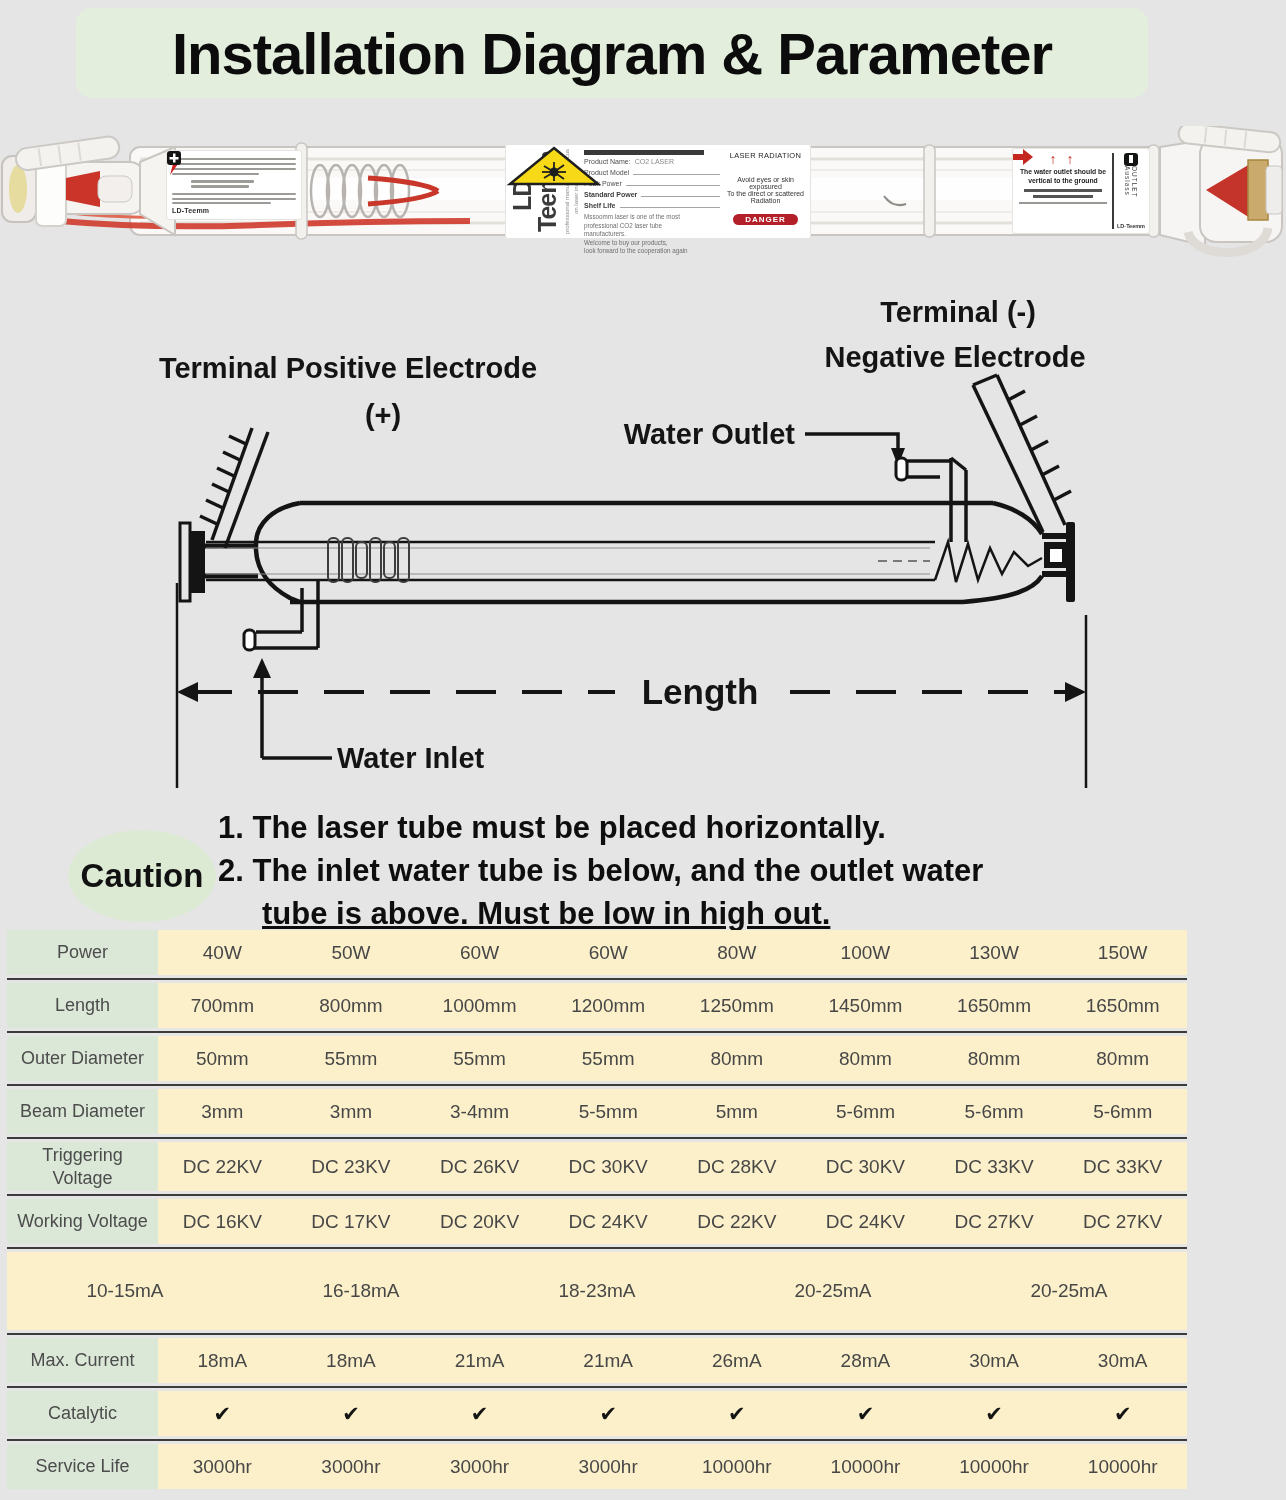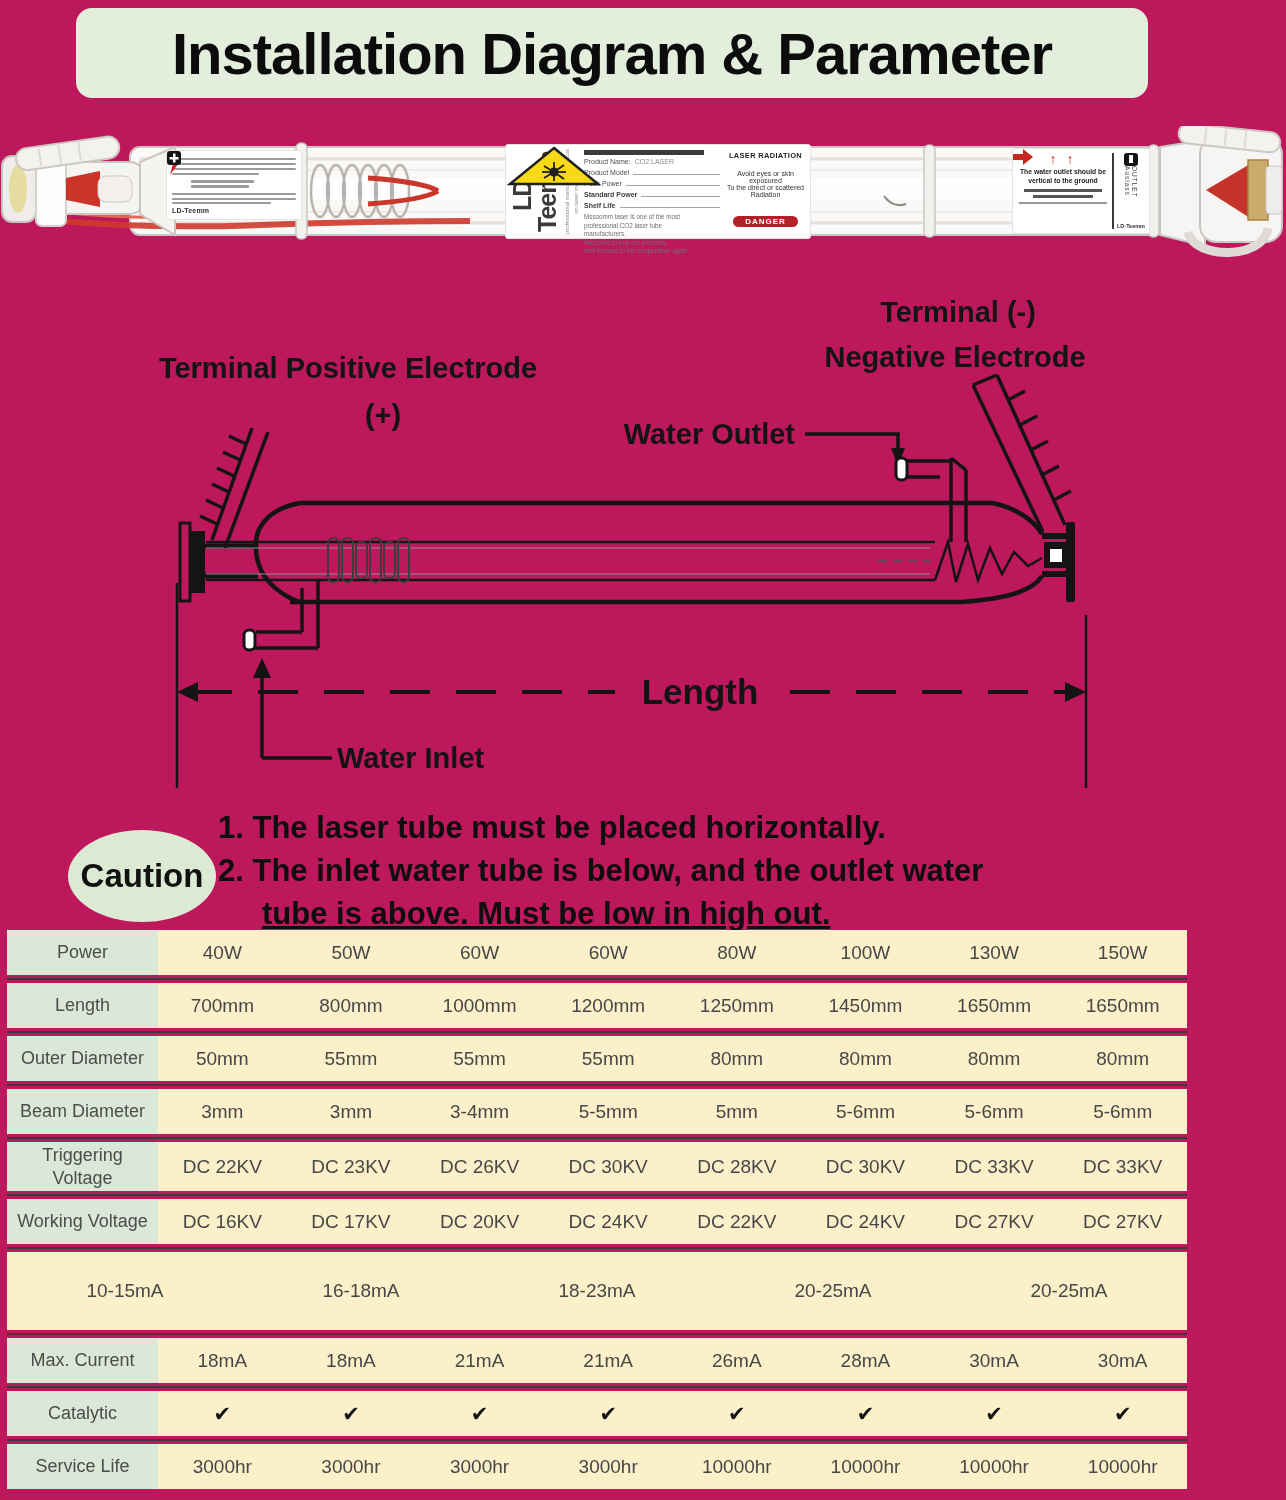--- a/index.html
+++ b/index.html
@@ -1,16 +1,16 @@
 <!DOCTYPE html>
 <html><head>
 <meta charset="utf-8">
 <style>
   html,body{margin:0;padding:0;background:#ffffff;}
-  .page{position:relative;width:1286px;height:1500px;background:#be185d;overflow:hidden;
+  .page{position:relative;width:1286px;height:1500px;background:#e5e5e5;overflow:hidden;
         font-family:"Liberation Sans","DejaVu Sans",sans-serif;}
 
   
   .title-band{position:absolute;left:76px;top:8px;width:1072px;height:90px;
     background:#e3eedd;border-radius:16px;display:flex;align-items:center;justify-content:center;}
   .title-band span{font-size:58px;font-weight:bold;color:#0c0c0c;letter-spacing:-1px;white-space:nowrap;}
 
   
   .photo{position:absolute;left:0;top:126px;width:1286px;height:140px;}
   .photo svg{position:absolute;left:0;top:0;}
@@ -23,22 +23,22 @@
   .brandV{writing-mode:vertical-rl;transform:rotate(180deg);font-size:25px;font-weight:bold;color:#3a3a3a;
           letter-spacing:-1px;line-height:1;flex:0 0 28px;text-align:center;}
   .tagV{writing-mode:vertical-rl;transform:rotate(180deg);font-size:6px;color:#8a8a8a;line-height:1.5;flex:0 0 16px;text-align:center;}
   .formB{flex:0 0 138px;font-size:7px;color:#555;padding-top:2px;}
   .formB .cutbar{height:5px;background:#3a3a3a;width:120px;margin-bottom:3px;}
   .f-row{display:flex;align-items:flex-end;margin:3px 0;}
   .f-name{white-space:nowrap;color:#4c4c4c;}
   .f-line{flex:1;border-bottom:1px solid #a7a5a1;margin:0 2px 1px 4px;height:6px;}
   .paraB{margin-top:4px;font-size:6.3px;color:#6e6e6e;line-height:1.35;}
   .warnB{flex:1;text-align:center;font-size:7px;color:#333;padding-top:2px;}
-  .warnB .wt{font-size:7.5px;font-weight:bold;color:#1f1f1f;letter-spacing:.3px;margin:1px 0 10px;}
-  .danger{display:inline-block;margin-top:18px;background:#b3202a;color:#fff;font-size:8px;font-weight:bold;
+  .warnB .wt{font-size:7.5px;font-weight:normal;color:#1f1f1f;letter-spacing:.3px;margin:1px 0 16px;}
+  .danger{display:inline-block;margin-top:10px;background:#b3202a;color:#fff;font-size:8px;font-weight:bold;
           padding:1px 12px;border-radius:9px;letter-spacing:1px;}
   .lblC{left:1012px;top:22px;width:138px;height:86px;display:flex;padding:3px;}
   .cMain{flex:1;text-align:center;font-size:7px;color:#1d1d1d;}
   .upArrows{color:#c4271f;font-size:14px;font-weight:bold;letter-spacing:3px;line-height:1;}
   .cBold{font-weight:bold;font-size:6.8px;line-height:1.3;margin-top:2px;}
   .cbar{background:#555;height:3px;width:78px;margin:3px auto 0;}
   .cbar2{background:#9a9894;height:2px;width:88px;margin:4px auto 0;}
   .cDivider{width:2px;background:#3a3a3a;margin:1px 2px;}
   .cCol{width:30px;display:flex;flex-direction:column;align-items:center;justify-content:space-between;padding:1px 0;}
   .blackIcon{width:14px;height:14px;background:#141414;border-radius:3px;display:flex;align-items:center;justify-content:center;}

